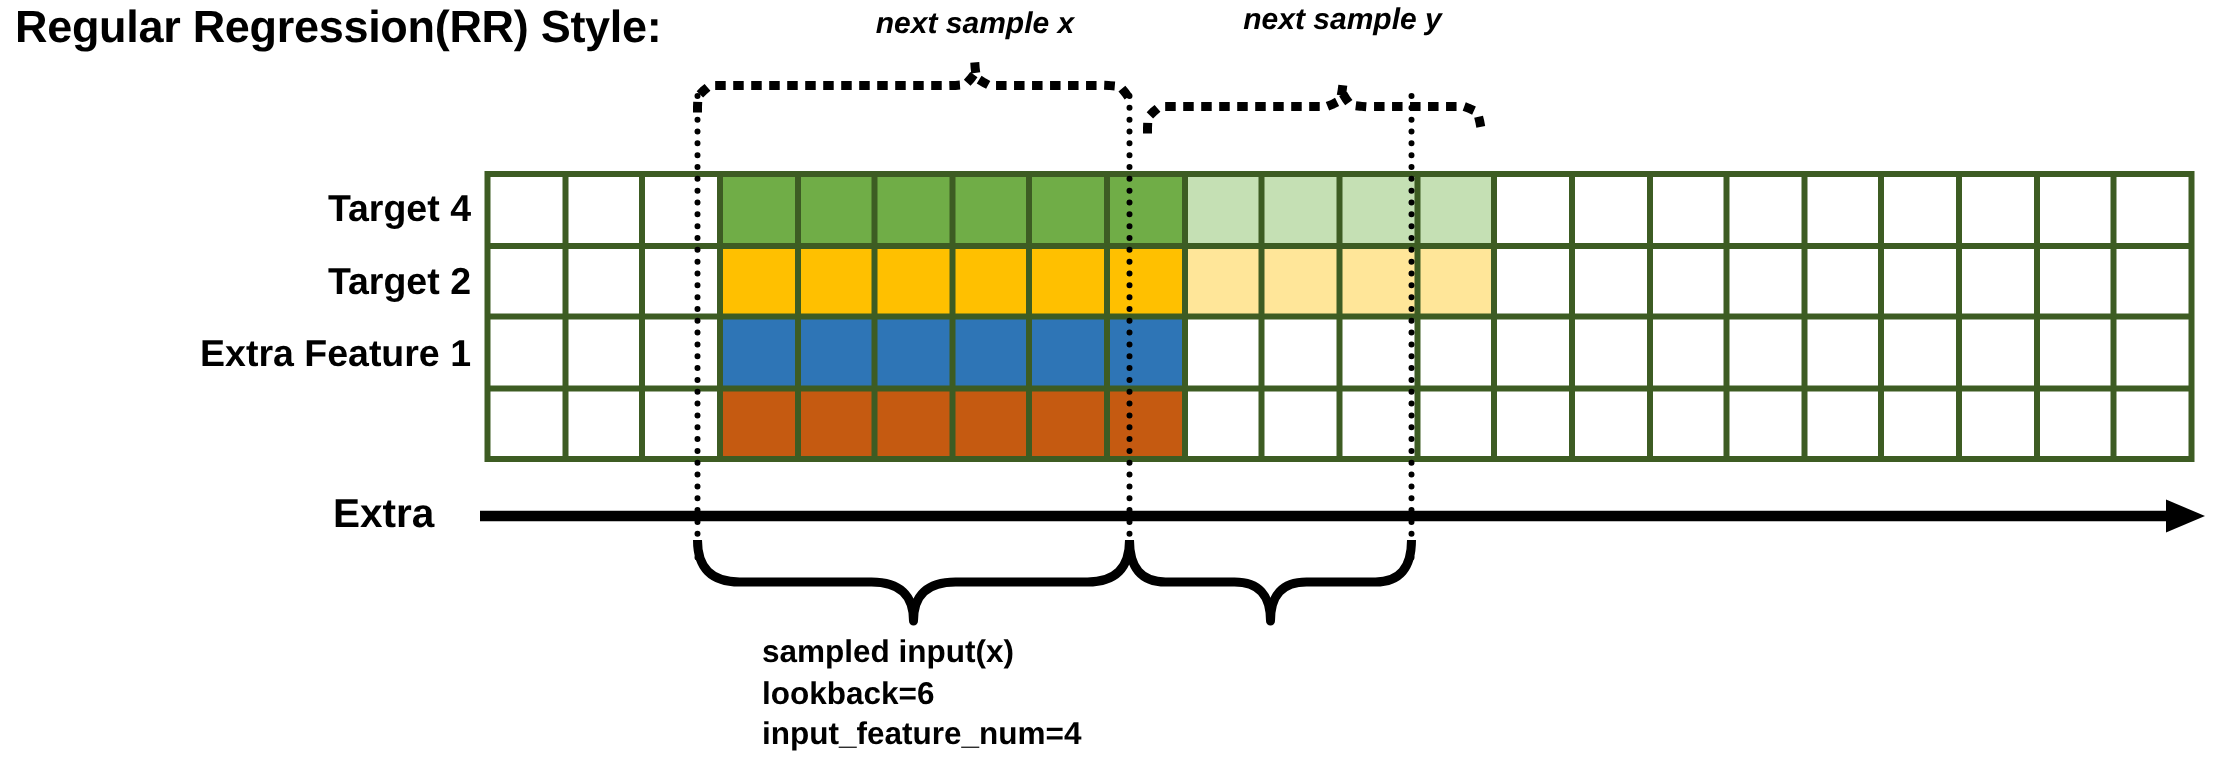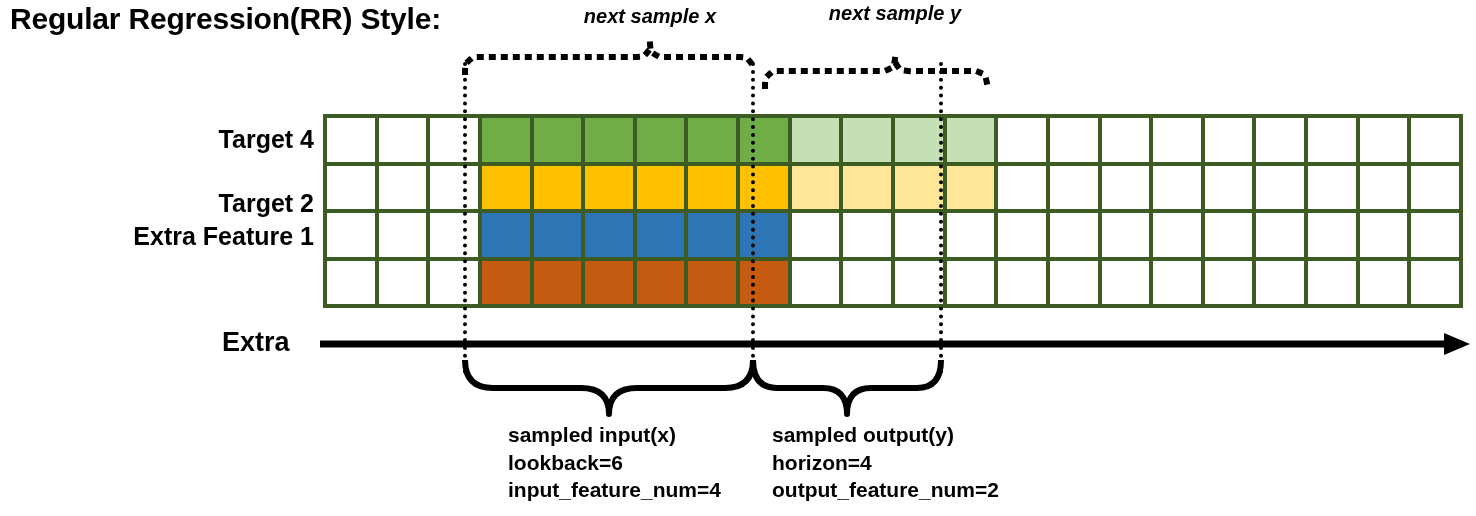--- a/index.html
+++ b/index.html
@@ -55,21 +55,21 @@
     line-height: 1;
   }
   #rowlabels {
     position: absolute;
     left: 0;
     top: 115px;
     width: 314px;
     height: 193px;
   }
   #rowlabels .row-label:nth-child(1) { top: 12px; }
-  #rowlabels .row-label:nth-child(2) { top: 76px; text-align: right; }
+  #rowlabels .row-label:nth-child(2) { top: 61px; text-align: right; }
   #rowlabels .row-label:nth-child(3) { top: 109px; }
   #rowlabels .row-label:nth-child(4) { top: 157px; }
 
   
   #grid {
     position: absolute;
     left: 323px;
     top: 114px;
     width: 1140px;
     height: 194px;
@@ -257,17 +257,14 @@
     <path d="M 765,86 Q 765,71 780,71 L 880,71 Q 895,71 895,57 Q 895,71 910,71 L 972,71 Q 987,71 987,86" fill="none" stroke="#000000" stroke-width="6" stroke-dasharray="1 11" stroke-linecap="square"></path>
 
     <path d="M 465,360 Q 465,388 493,388 L 581,388 Q 609,388 609,414 Q 609,388 637,388 L 725,388 Q 753,388 753,360" fill="none" stroke="#000000" stroke-width="6" stroke-linecap="butt" stroke-linejoin="round"></path>
 
     <path d="M 753,360 Q 753,388 777,388 L 823,388 Q 847,388 847,414 Q 847,388 871,388 L 917,388 Q 941,388 941,360" fill="none" stroke="#000000" stroke-width="6" stroke-linecap="butt" stroke-linejoin="round"></path>
   </svg>
 
   <div class="note" id="note-input">sampled input(x)
 lookback=6
 input_feature_num=4</div>
-  <div class="note" id="note-output">sampled output(y)
-horizon=4
-output_feature_num=2</div>
 
 </div>
 
 </body></html>

